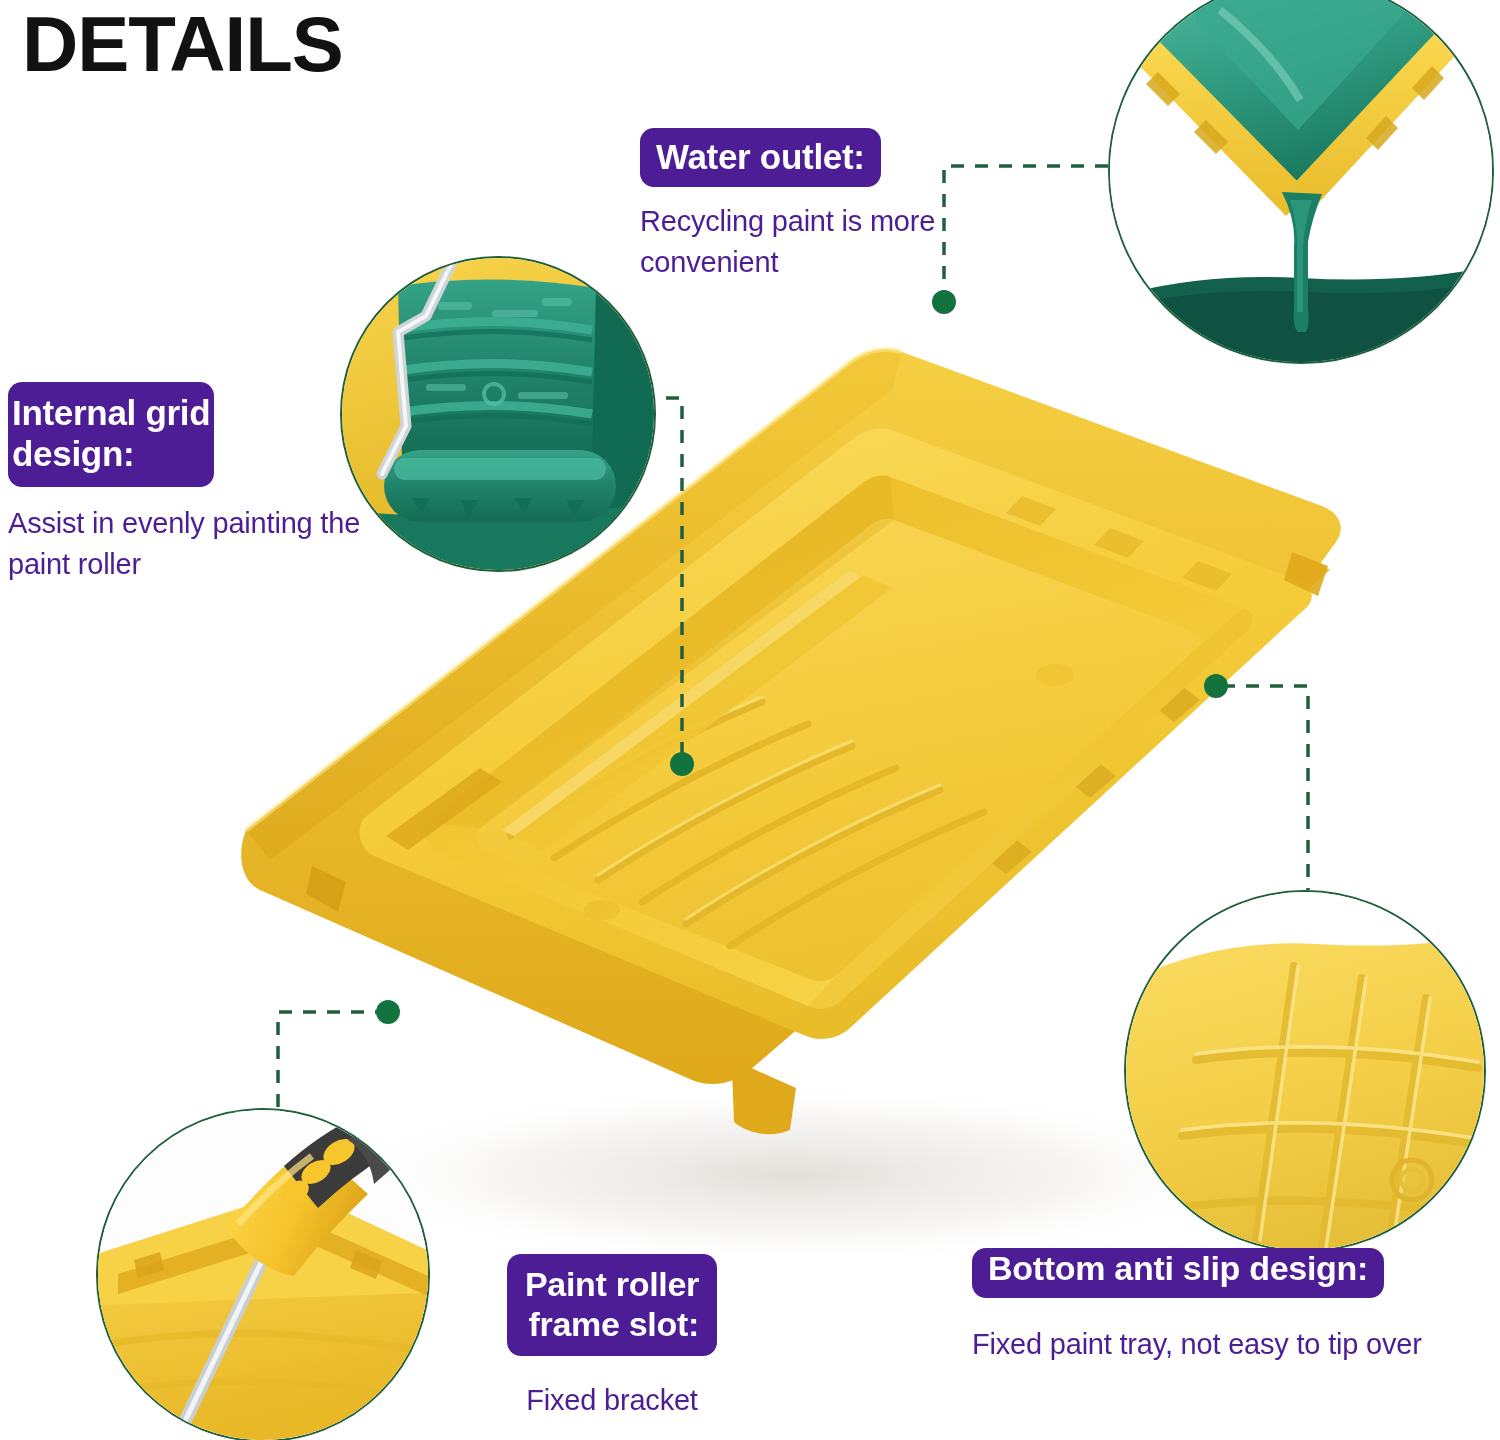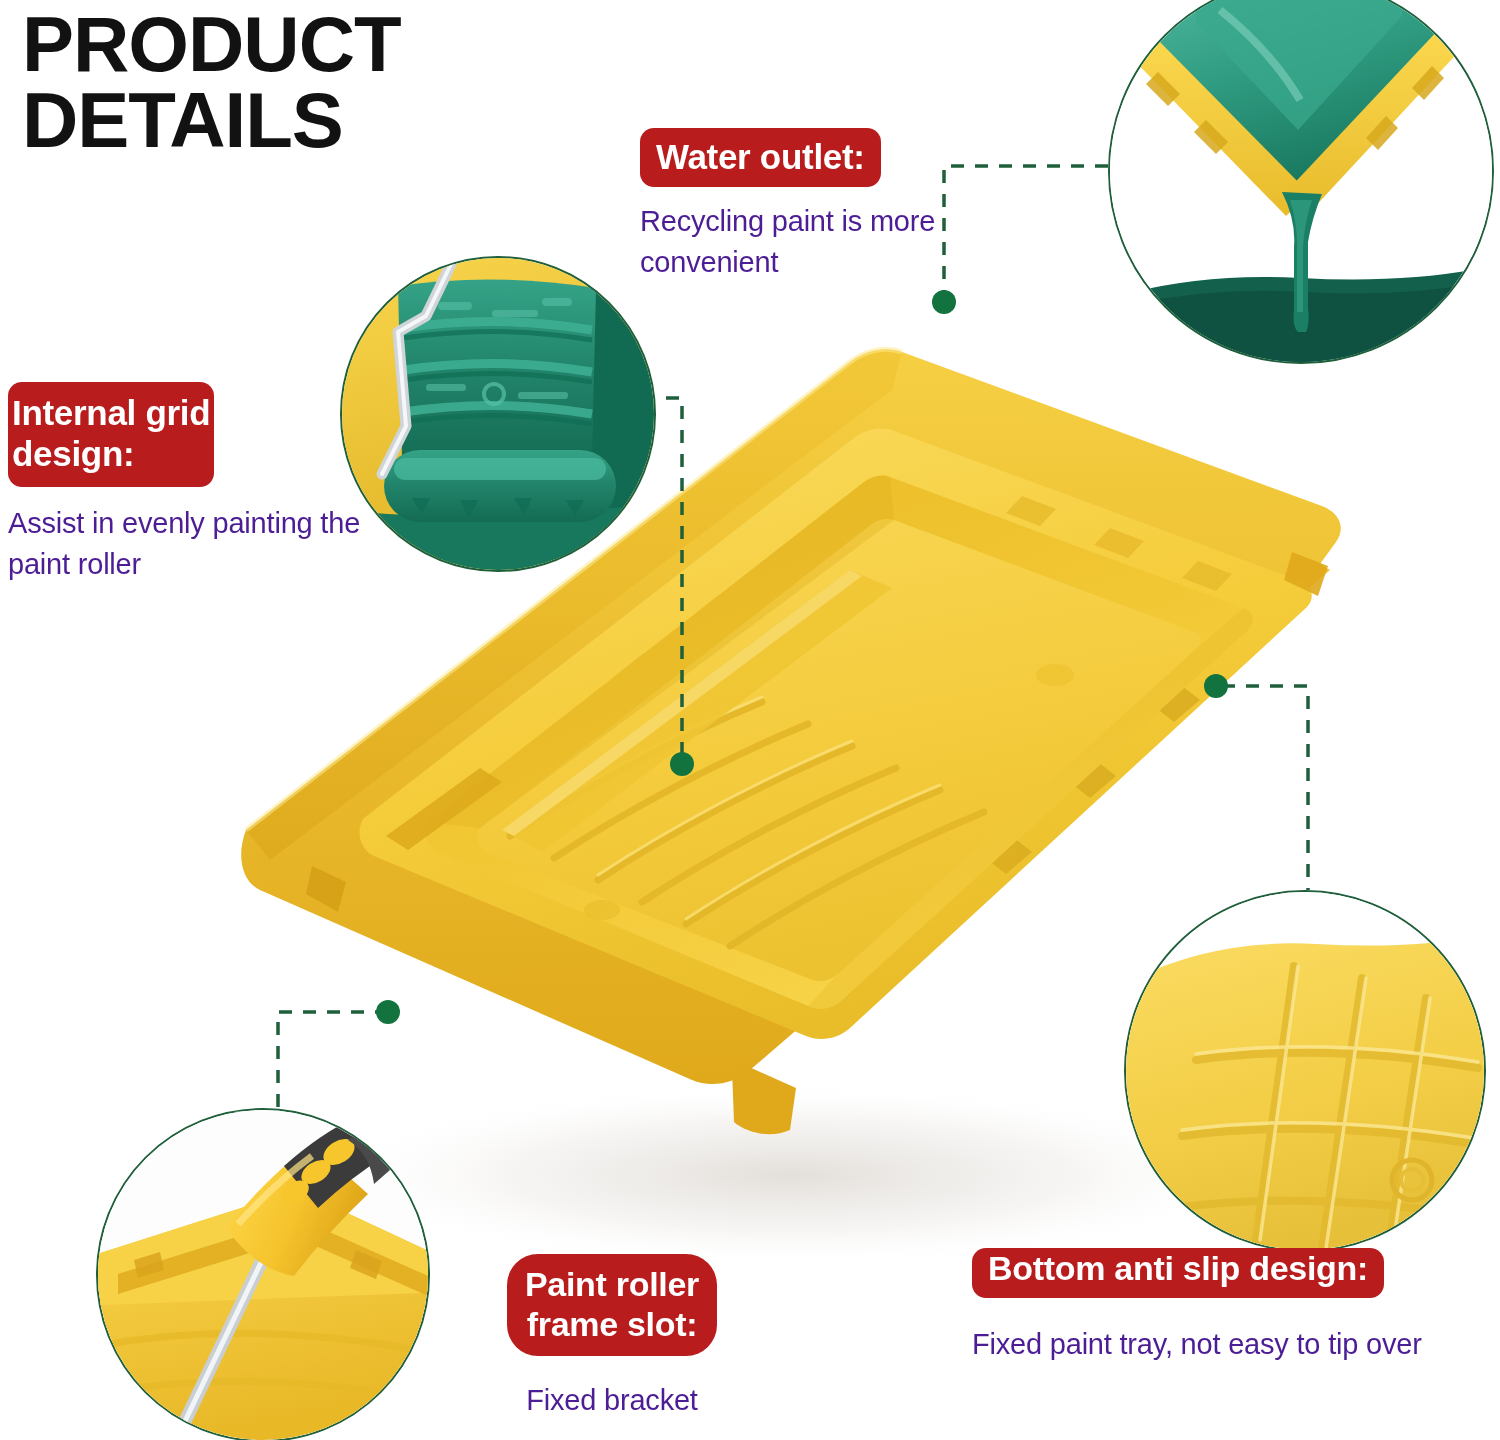--- a/index.html
+++ b/index.html
@@ -18,21 +18,21 @@
     font-size:78px;line-height:0.98;font-weight:bold;
     letter-spacing:-1px;color:#121212;
     font-family:"Liberation Sans", sans-serif;
   }
   .page-title .l2{display:block;}
 
   
   .callout{position:absolute;}
   .badge{
     display:inline-block;
-    background:#b91c1c;
+    background:#4c1d95;
     color:#ffffff;
     border-radius:14px;
     font-weight:bold;
     letter-spacing:-0.3px;
     line-height:1.18;
     padding:10px 16px 12px 16px;
     box-sizing:border-box;
   }
   .desc{
     color:#4c1d95;
@@ -45,21 +45,21 @@
   
   #co-water{left:640px;top:128px;width:330px;}
   #co-water .badge{font-size:35px;padding:8px 16px 10px;}
   #co-water .desc{font-size:29px;margin-top:14px;}
 
   #co-grid{left:8px;top:382px;width:380px;}
   #co-grid .badge{font-size:35px;padding:10px 4px 12px;}
   #co-grid .desc{font-size:29px;margin-top:16px;}
 
   #co-slot{left:462px;top:1254px;width:300px;text-align:center;}
-  #co-slot .badge{font-size:34px;padding:10px 18px 12px;text-align:center;border-radius:31px;}
+  #co-slot .badge{font-size:34px;padding:10px 18px 12px;text-align:right;}
   #co-slot .desc{font-size:29px;margin-top:24px;text-align:center;}
 
   #co-antislip{left:972px;top:1248px;width:510px;}
   #co-antislip .badge{font-size:34px;padding:0 16px 10px;}
   #co-antislip .desc{font-size:29px;margin-top:26px;}
 
   
   .inset{
     position:absolute;border-radius:50%;
     overflow:hidden;
@@ -82,21 +82,20 @@
   
   #tray-wrap{position:absolute;left:150px;top:270px;width:1260px;height:1000px;}
   #tray-wrap svg{display:block;width:100%;height:100%;}
 </style>
 </head>
 <body>
 
 <div id="stage">
 
   <div class="page-title">
-    <span>PRODUCT</span>
     <span class="l2">DETAILS</span>
   </div>
 
   <div id="tray-wrap">
     <svg viewBox="0 0 1260 1000" xmlns="http://www.w3.org/2000/svg" aria-hidden="true">
       <defs>
         <linearGradient id="topRim" x1="0" y1="0" x2="0.4" y2="1">
           <stop offset="0" stop-color="#fbdd62"></stop>
           <stop offset="0.55" stop-color="#f5cc3a"></stop>
           <stop offset="1" stop-color="#e9bd29"></stop>

